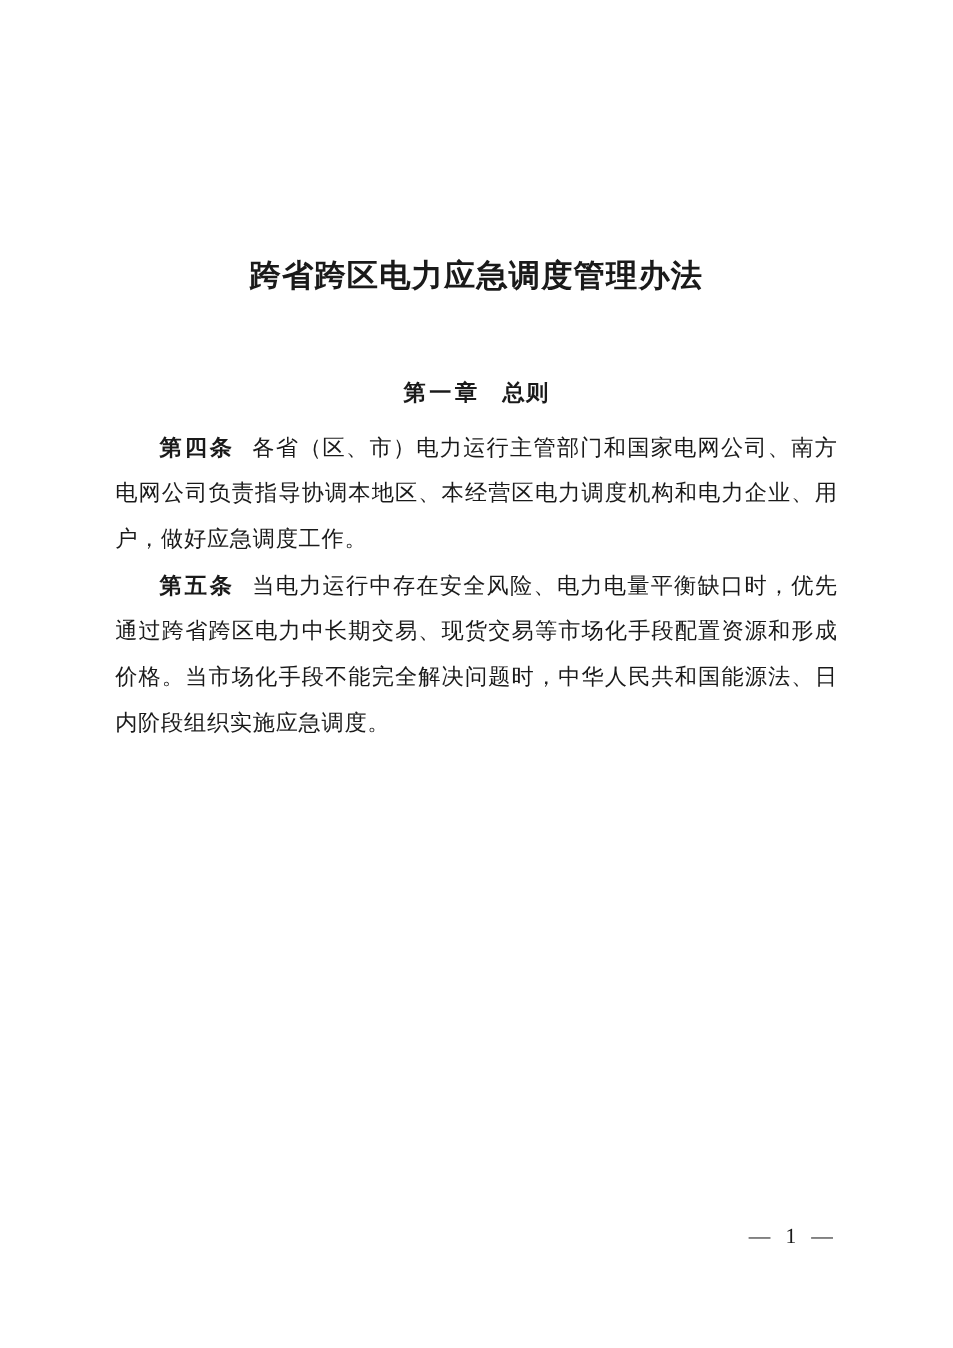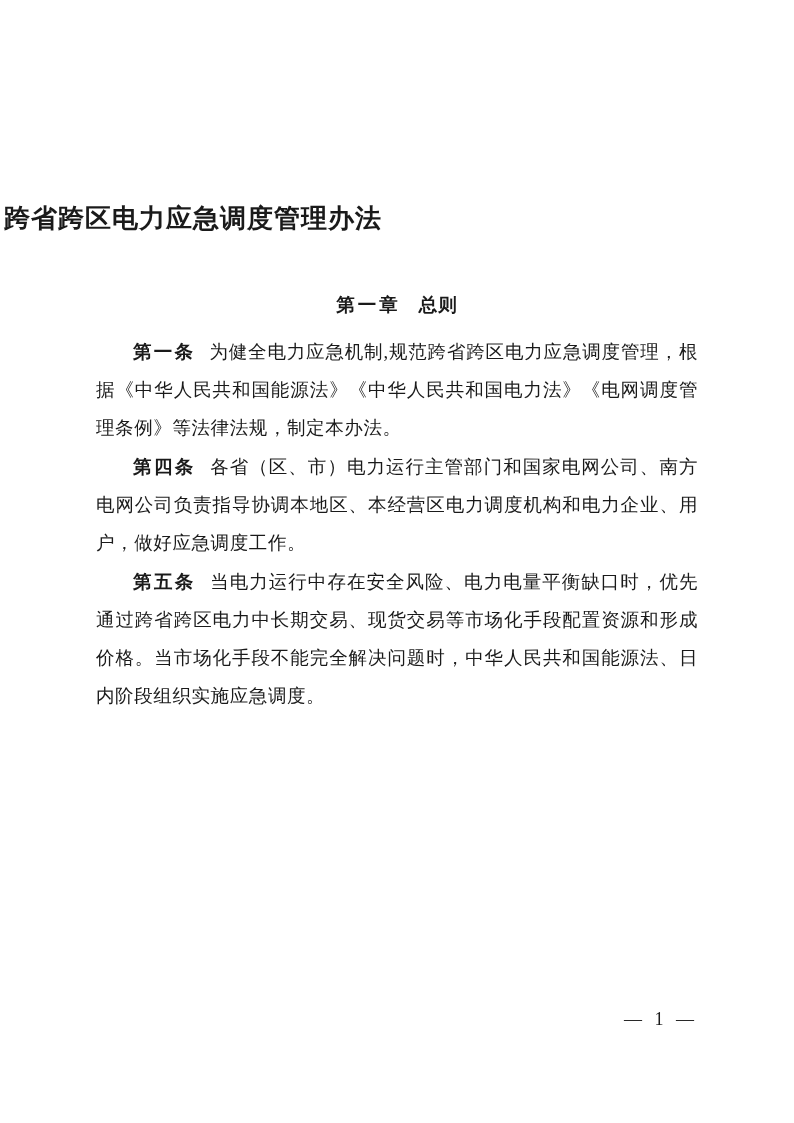--- a/index.html
+++ b/index.html
@@ -16,24 +16,25 @@
     overflow: hidden;
   }
   .page {
     width: 794px;
     height: 1123px;
     box-sizing: border-box;
     padding: 0;
     position: relative;
   }
   .doc-title {
+    text-align: center;
     font-size: 26px;
     font-weight: bold;
     letter-spacing: 1px;
-    margin: 4px;
+    margin: 15px;
     padding-top: 198px;
     line-height: 1.3;
     font-family: "Liberation Serif", "DejaVu Serif", serif;
   }
   .chapter-heading {
     text-align: center;
     font-size: 18.5px;
     font-weight: bold;
     margin: 0;
     padding-top: 52px;
@@ -83,23 +84,20 @@
 <div class="page">
 
   <h1 class="doc-title">跨省跨区电力应急调度管理办法</h1>
 
   <div class="chapter-heading">
     <span class="chap-label">第一章</span><span class="chap-gap"></span><span>总则</span>
   </div>
 
   <div class="body-block">
 
-    <p class="art">
-      <span class="art-no">第一条</span><span class="sep"></span><span>为健全电力应急机制,规范跨省跨区电力应急调度管理，根据《中华人民共和国能源法》《中华人民共和国电力法》《电网调度管理条例》等法律法规，制定本办法。</span>
-    </p>
 
 
 
     <p class="art">
       <span class="art-no">第四条</span><span class="sep"></span><span>各省（区、市）电力运行主管部门和国家电网公司、南方电网公司负责指导协调本地区、本经营区电力调度机构和电力企业、用户，做好应急调度工作。</span>
     </p>
 
     <p class="art">
       <span class="art-no">第五条</span><span class="sep"></span><span>当电力运行中存在安全风险、电力电量平衡缺口时，优先通过跨省跨区电力中长期交易、现货交易等市场化手段配置资源和形成价格。当市场化手段不能完全解决问题时，中华人民共和国能源法、日内阶段组织实施应急调度。</span>
     </p>

